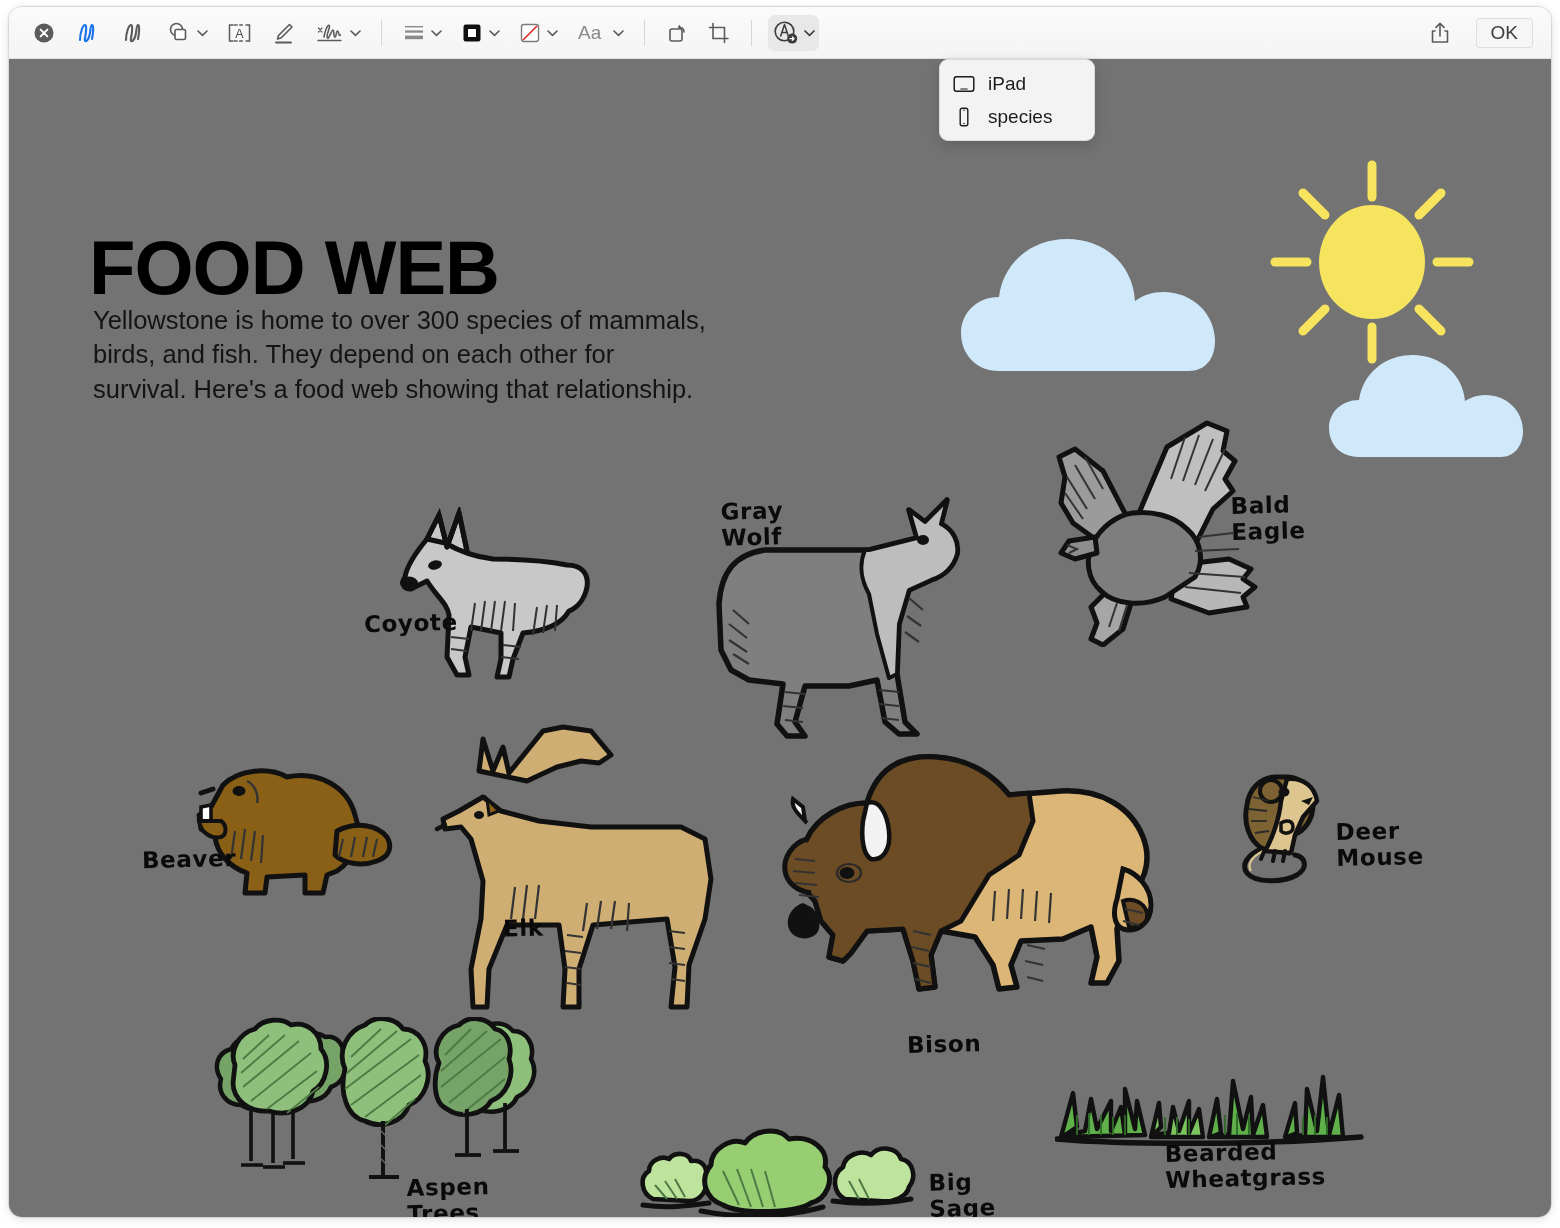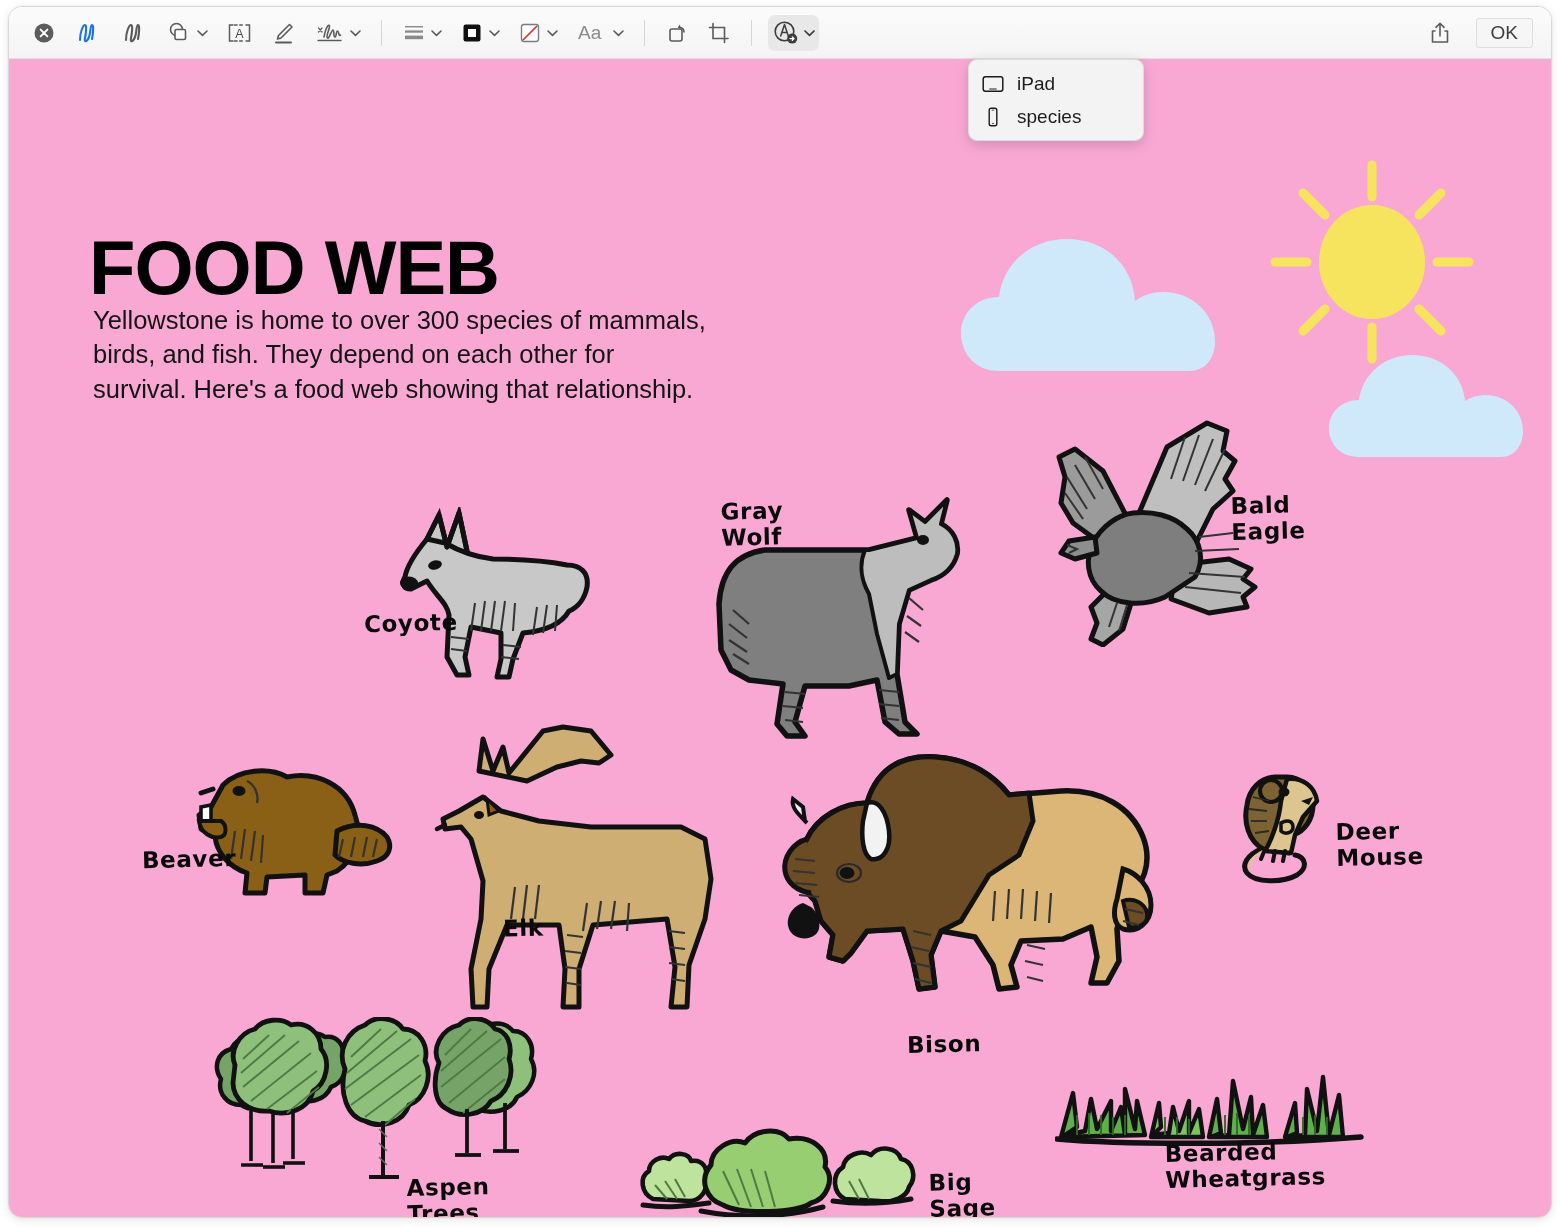--- a/index.html
+++ b/index.html
@@ -70,49 +70,48 @@
     color: #3d3d3d;
     margin-left: 14px;
     margin-right: 4px;
     cursor: default;
   }
 
   
   #device-menu {
     position: absolute;
     left: 930px; top: 52px;
-    width: 176px;
+    width: 156px;
     background: #f3f3f3;
     border: 1px solid #dcdcdc;
     border-radius: 9px;
     box-shadow: 0 4px 14px rgba(0,0,0,0.16);
     padding: 7px 0;
     z-index: 40;
-    margin-left: 29px;
   }
   .menu-item {
     display: flex;
     align-items: center;
     height: 33px;
     padding: 0 13px;
     font-size: 19px;
     color: #1c1c1c;
     cursor: default;
   }
   .menu-ico {
     width: 22px; margin-right: 13px;
     display: flex; justify-content: center;
   }
 
   
   #canvas {
     position: relative;
     width: 100%;
     height: 1158px;
-    background: #f9a8d4;
+    background: #737373;
     border-radius: 0 0 13px 13px;
     overflow: hidden;
   }
   #doc-title {
     position: absolute;
     left: 80px; top: 120px;
     font-size: 76px;
     font-weight: 700;
     letter-spacing: -1px;
     color: #000;

